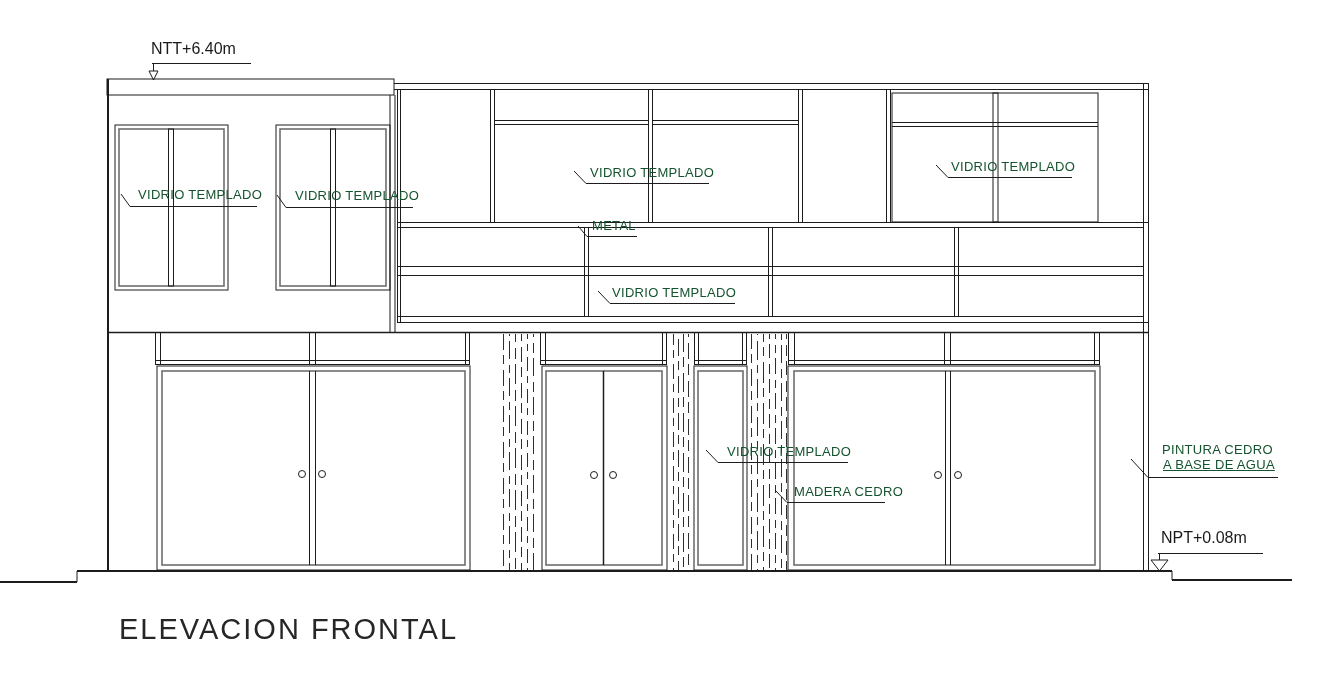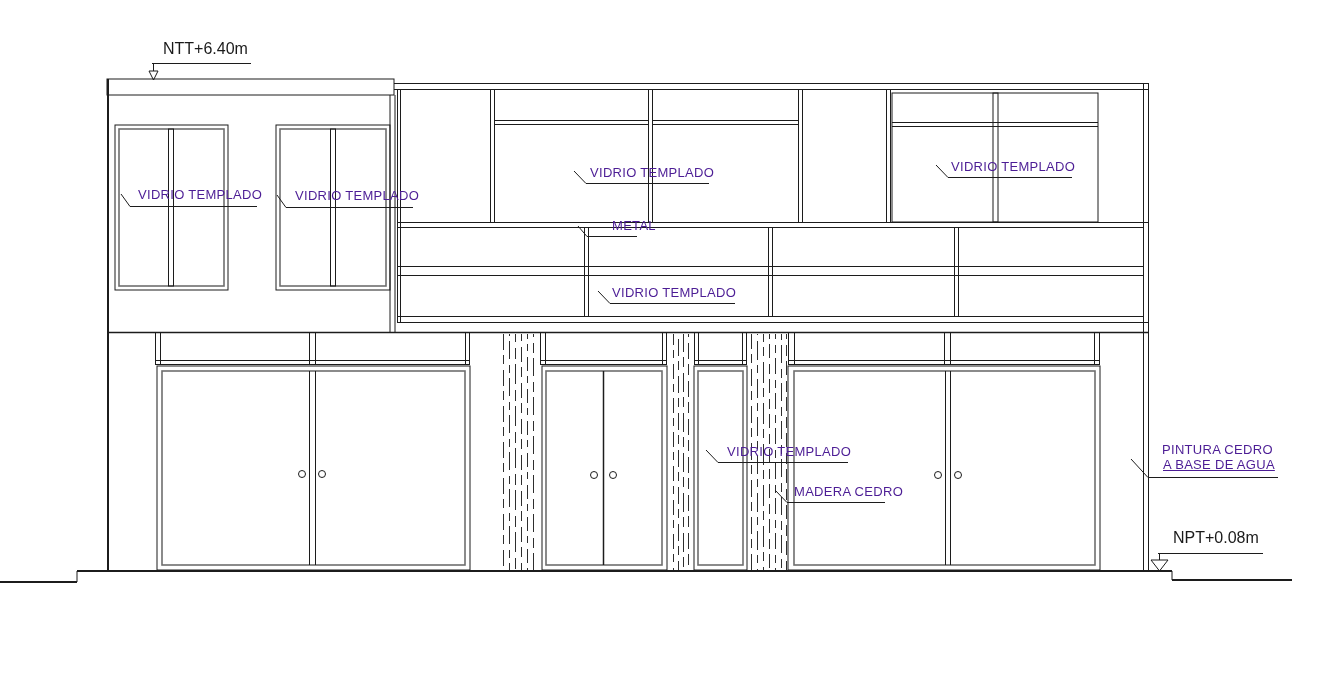--- a/index.html
+++ b/index.html
@@ -9,24 +9,24 @@
   }
   #linework { position:absolute; left:0; top:0; }
   #linework line, #linework rect, #linework circle, #linework polygon, #linework polyline {
     stroke:#1c1c1c; fill:none; stroke-width:1;
   }
   .inner-frame { stroke:#6e6e6e !important; stroke-width:1.6 !important; }
   .thick { stroke-width:2 !important; }
   .med { stroke-width:1.5 !important; }
   .hatch { stroke:#2e2e2e !important; }
   .ann {
-    position:absolute; font-size:13px; line-height:14px; color:#4c1d95;
+    position:absolute; font-size:13px; line-height:14px; color:#14532d;
     letter-spacing:0.3px; white-space:nowrap;
   }
-  .ann-lg { position:absolute; font-size:16px; color:#1a1a1a; white-space:nowrap;margin-left:12px; }
+  .ann-lg { position:absolute; font-size:16px; color:#1a1a1a; white-space:nowrap; }
   .title {
     position:absolute; font-size:29px; color:#262626; letter-spacing:2px;
     white-space:nowrap;
   }
 </style>
 </head>
 <body>
 
 <div id="sheet">
 
@@ -236,28 +236,29 @@
   <div class="ann-lg" style="left:151px; top:40px;">NTT+6.40m</div>
 
   <div class="ann" style="left:138px; top:188px;">VIDRIO TEMPLADO</div>
 
   <div class="ann" style="left:295px; top:189px;">VIDRIO TEMPLADO</div>
 
   <div class="ann" style="left:590px; top:166px;">VIDRIO TEMPLADO</div>
 
   <div class="ann" style="left:951px; top:160px;">VIDRIO TEMPLADO</div>
 
-  <div class="ann" style="left:592px; top:219px;margin-left:20px;">METAL</div>
+  <div class="ann" style="left:592px; top:219px;">METAL</div>
 
   <div class="ann" style="left:612px; top:286px;">VIDRIO TEMPLADO</div>
 
   <div class="ann" style="left:727px; top:445px;">VIDRIO TEMPLADO</div>
 
   <div class="ann" style="left:794px; top:485px;">MADERA CEDRO</div>
 
   <div class="ann" style="left:1162px; top:443px;">PINTURA CEDRO</div>
 
   <div class="ann" style="left:1163px; top:458px;text-decoration:underline;">A BASE DE AGUA</div>
 
   <div class="ann-lg" style="left:1161px; top:529px;">NPT+0.08m</div>
 
+  <div class="title" style="left:119px; top:613px;">ELEVACION FRONTAL</div>
 
 </div>
 
 </body></html>

